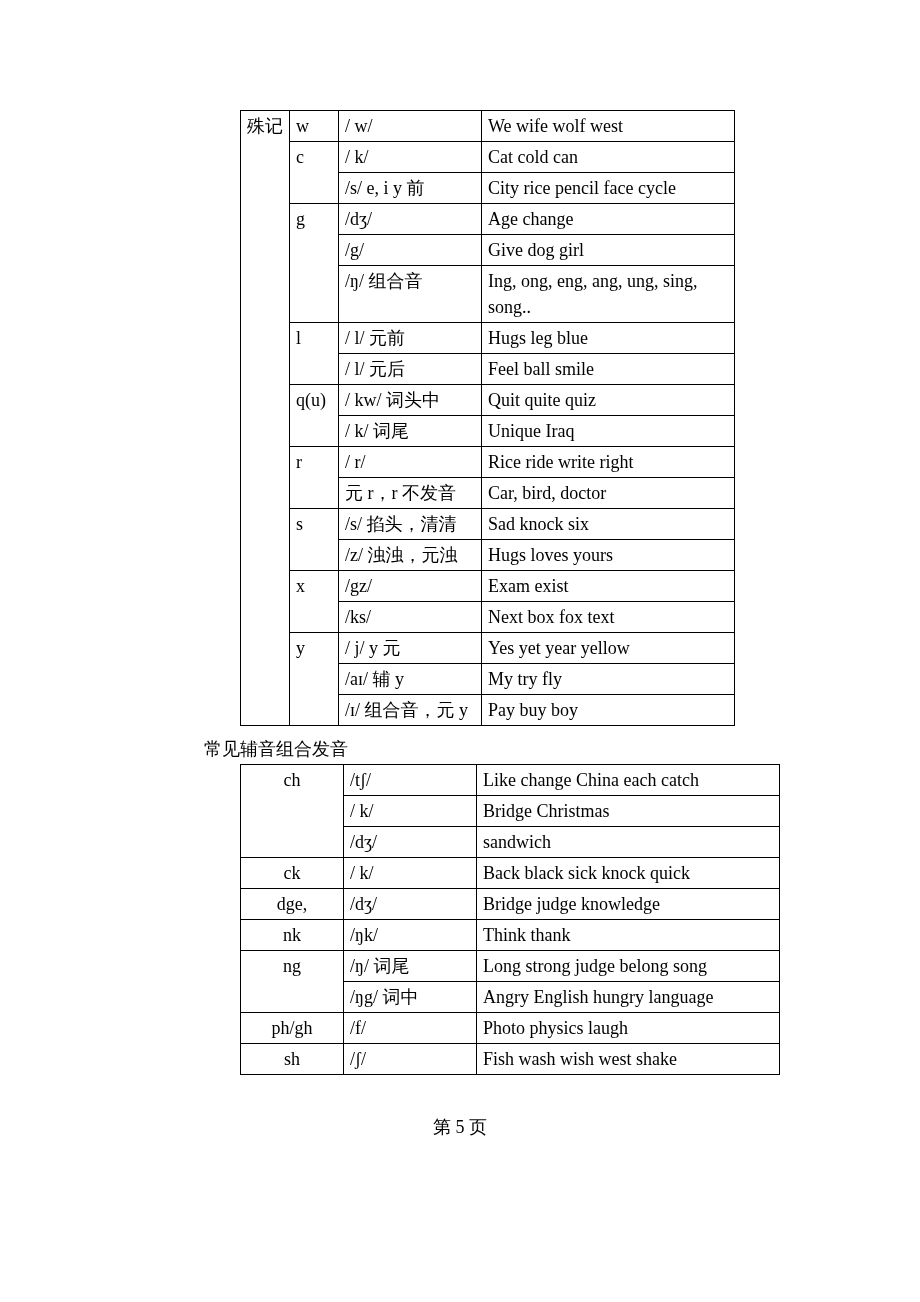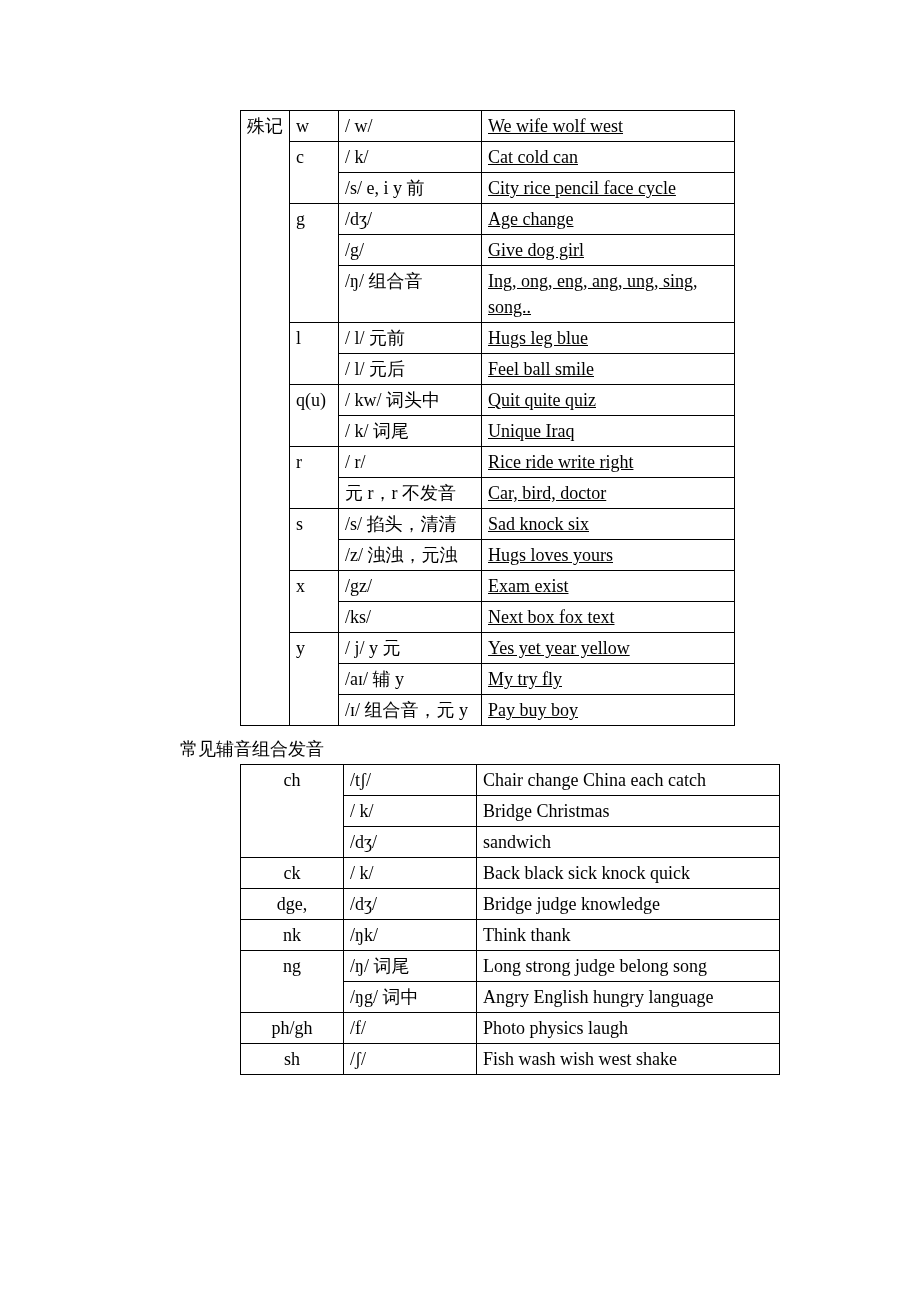--- a/index.html
+++ b/index.html
@@ -23,28 +23,28 @@
     border: 1px solid #000;
     padding: 2px 6px;
     font-size: 18px;
     line-height: 26px;
     vertical-align: top;
     text-align: left;
   }
   .table1 .col-a { width: 36px; }
   .table1 .col-b { width: 36px; }
   .table1 .col-c { width: 130px; }
-  .table1 .col-d { width: 240px; text-decoration: underline; }
+  .table1 .col-d { width: 240px; }
 
   .table2 .col-a { width: 90px; text-align: center; }
   .table2 .col-b { width: 120px; margin-top: 36px; }
   .table2 .col-c { width: 290px; }
 
   .section-title {
-    margin-left: 90px;
+    margin-left: 114px;
     font-size: 18px;
     line-height: 30px;
   }
   .footer {
     text-align: center;
     font-size: 18px;
     margin-top: 40px;
   }
 </style>
 </head>
@@ -143,21 +143,21 @@
   </tbody>
     </table>
 
   <div class="section-title">常见辅音组合发音</div>
 
   <table class="table2">
     <tbody>
         <tr>
       <td class="col-a" rowspan="3">ch</td>
       <td class="col-b">/tʃ/</td>
-      <td class="col-c">Chair change China each catch</td>
+      <td class="col-c">Like change China each catch</td>
     </tr>
     <tr>
       <td class="col-b">/ k/</td>
       <td class="col-c">Bridge Christmas</td>
     </tr>
     <tr>
       <td class="col-b">/dʒ/</td>
       <td class="col-c">sandwich</td>
     </tr>
     <tr>
@@ -190,13 +190,14 @@
       <td class="col-c">Photo physics laugh</td>
     </tr>
     <tr>
       <td class="col-a">sh</td>
       <td class="col-b">/ʃ/</td>
       <td class="col-c">Fish wash wish west shake</td>
     </tr>
   </tbody>
     </table>
 
+  <div class="footer">第 5 页</div>
 </div>
 
 </body></html>

